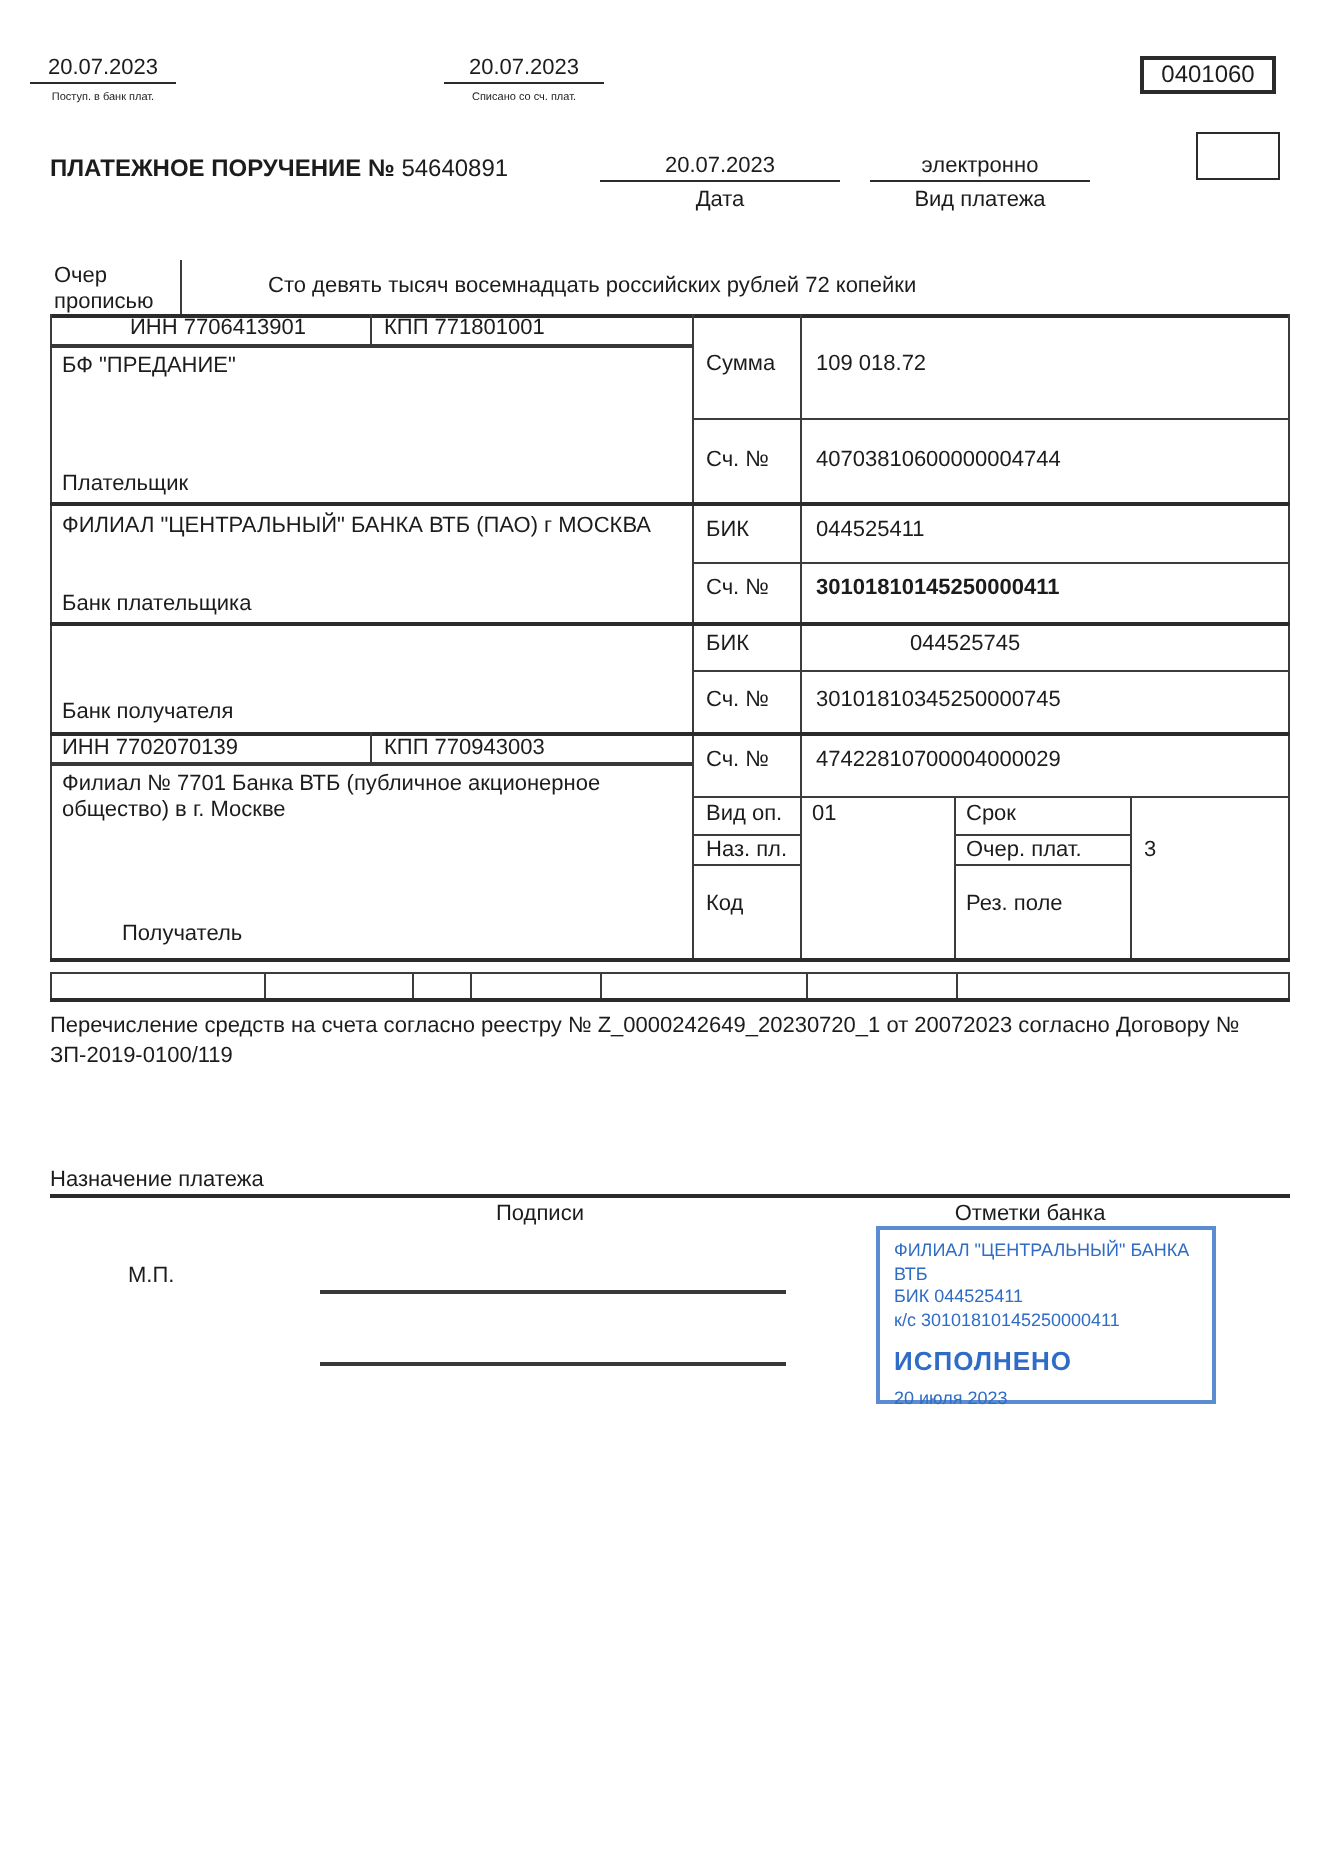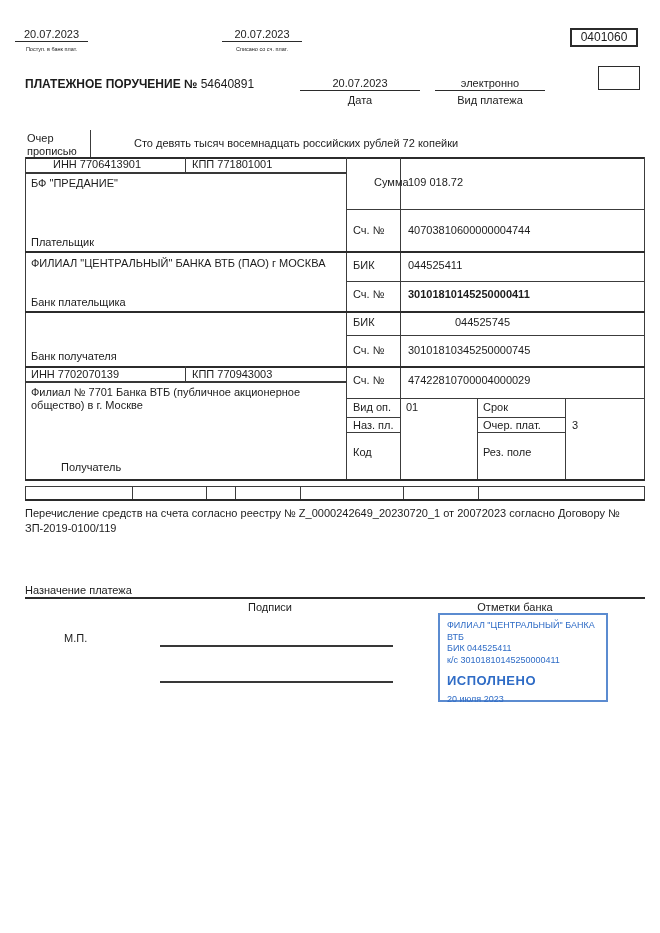--- a/index.html
+++ b/index.html
@@ -52,29 +52,29 @@
   <div class="t wrap" style="left:27px;top:132px;width:62px;">Очер прописью</div>
   <div class="vline" style="left:90px;top:130px;height:27px;"></div>
   <div class="t" style="left:100px;top:137px;margin-left:34px;">Сто девять тысяч восемнадцать российских рублей 72 копейки</div>
   <div class="hline heavy" style="left:25px;top:157px;width:620px;"></div>
 
   <div class="vline" style="left:25px;top:157px;height:322px;"></div>
   <div class="vline" style="left:346px;top:157px;height:322px;"></div>
   <div class="vline" style="left:400px;top:157px;height:322px;"></div>
   <div class="vline" style="left:644px;top:157px;height:322px;"></div>
 
-  <div class="t" style="left:29px;top:158px;padding-left:24px;">ИНН 7706413901</div>
+  <div class="t" style="left:41px;top:158px;padding-left:24px;">ИНН 7706413901</div>
   <div class="vline" style="left:185px;top:157px;height:15px;"></div>
   <div class="t" style="left:192px;top:158px;">КПП 771801001</div>
   <div class="hline med" style="left:25px;top:172px;width:321px;"></div>
 
   <div class="t" style="left:31px;top:177px;">БФ "ПРЕДАНИЕ"</div>
   <div class="t" style="left:31px;top:236px;">Плательщик</div>
 
-  <div class="t" style="left:374px;top:176px;">Сумма</div>
+  <div class="t" style="left:353px;top:176px;">Сумма</div>
   <div class="t" style="left:408px;top:176px;">109 018.72</div>
   <div class="hline" style="left:346px;top:209px;width:298px;"></div>
   <div class="t" style="left:353px;top:224px;">Сч. №</div>
   <div class="t" style="left:408px;top:224px;">40703810600000004744</div>
   <div class="hline heavy" style="left:25px;top:251px;width:620px;"></div>
 
   <div class="t" style="left:31px;top:257px;">ФИЛИАЛ "ЦЕНТРАЛЬНЫЙ" БАНКА ВТБ (ПАО) г МОСКВА</div>
   <div class="t" style="left:31px;top:296px;">Банк плательщика</div>
   <div class="t" style="left:353px;top:259px;">БИК</div>
   <div class="t" style="left:408px;top:259px;">044525411</div>

